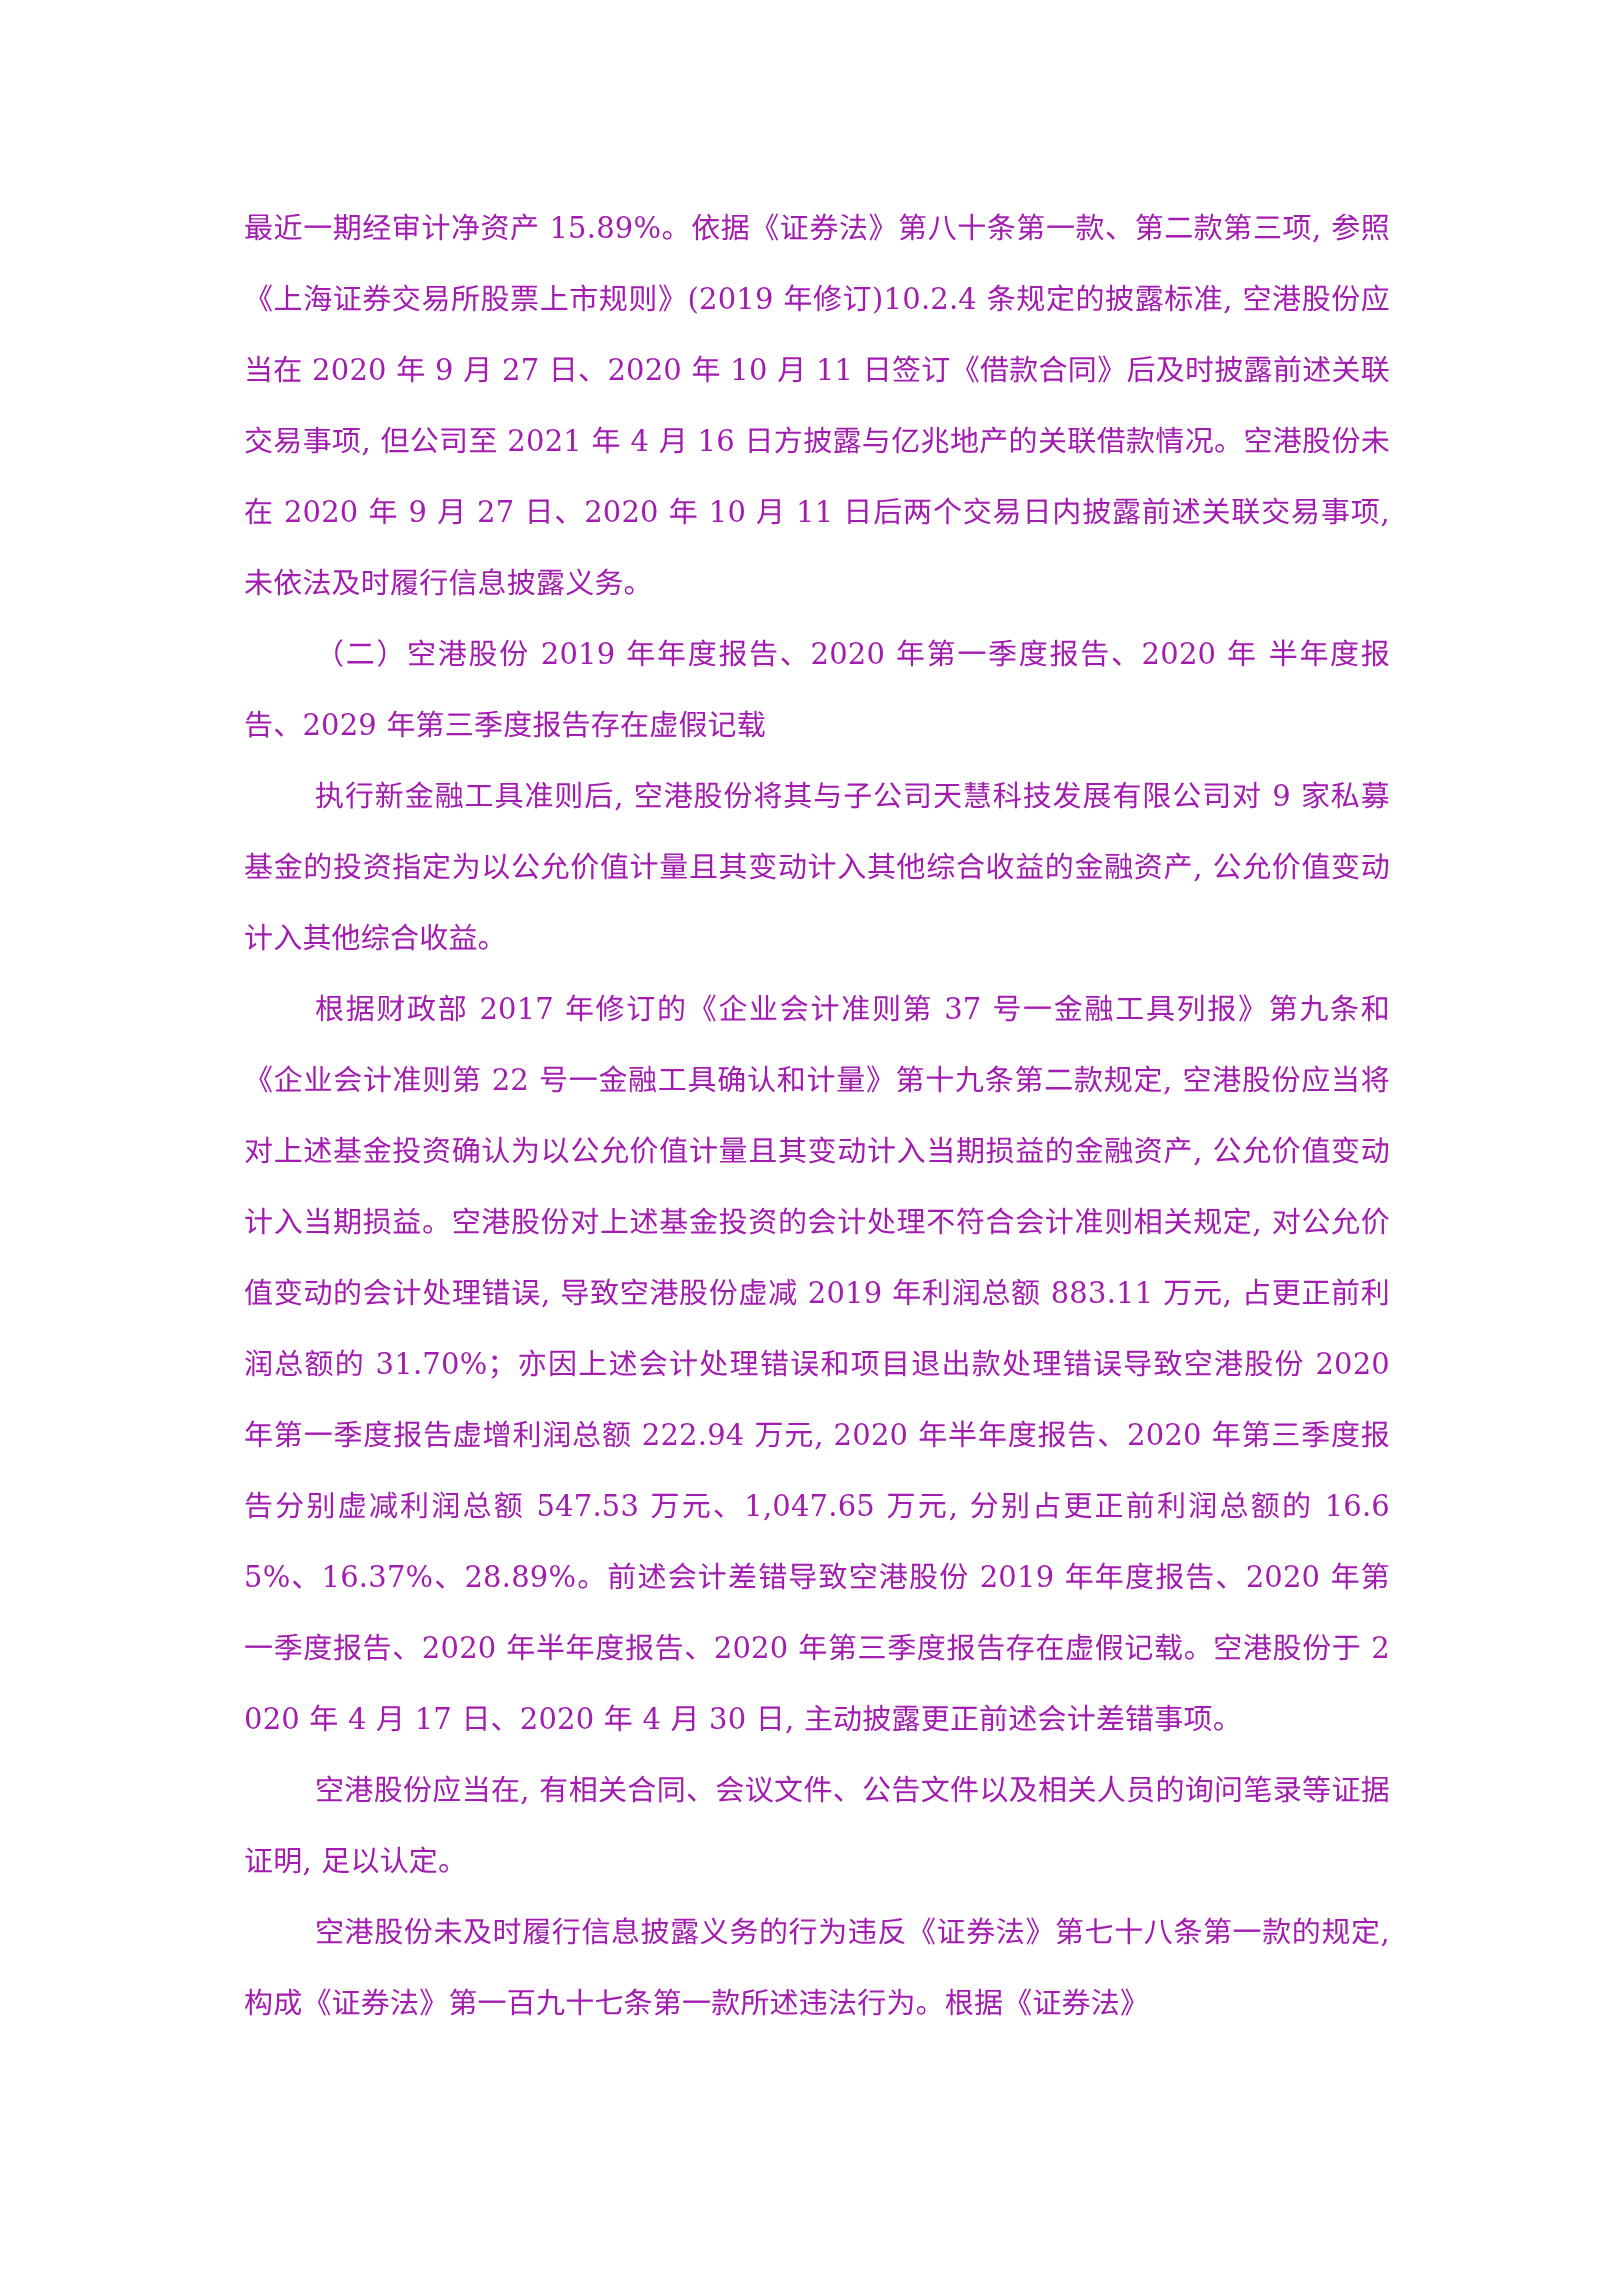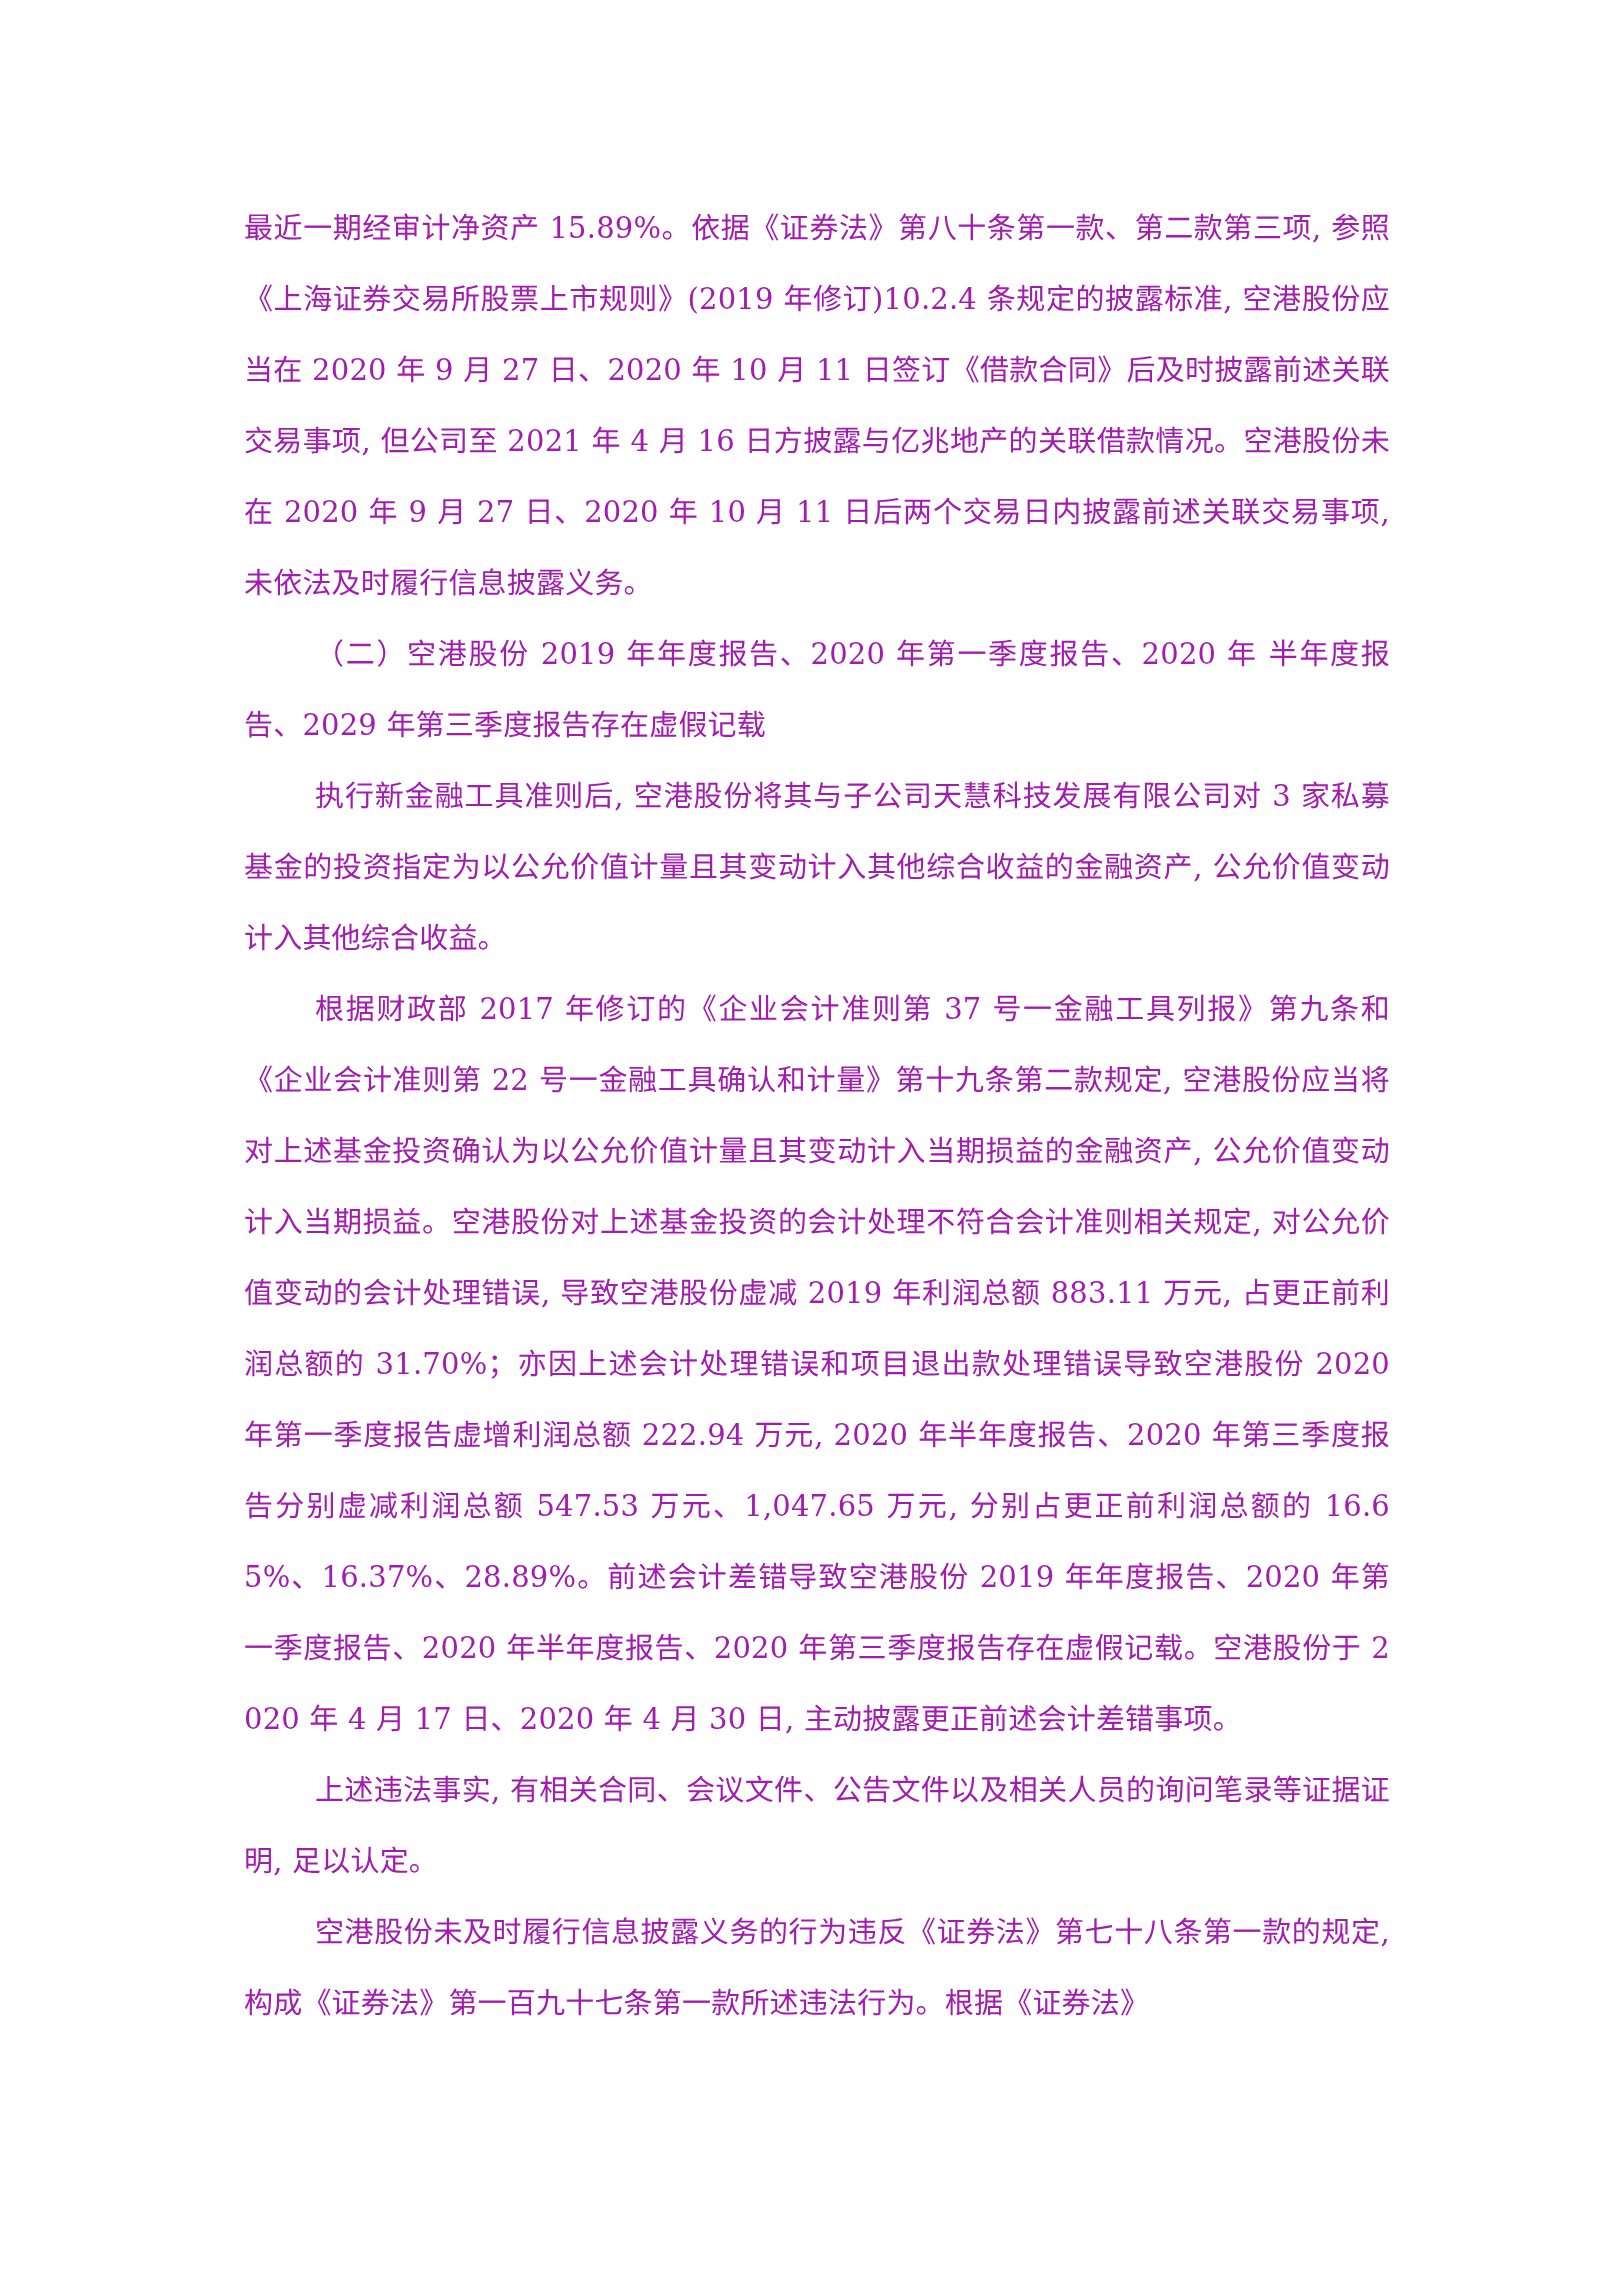--- a/index.html
+++ b/index.html
@@ -53,23 +53,23 @@
 </head>
 <body>
 
 <div class="page">
   <div class="text-column">
 
     <p class="para">最近一期经审计净资产 15.89%。依据《证券法》第八十条第一款、第二款第三项, 参照《上海证券交易所股票上市规则》(2019 年修订)10.2.4 条规定的披露标准, 空港股份应当在 2020 年 9 月 27 日、2020 年 10 月 11 日签订《借款合同》后及时披露前述关联交易事项, 但公司至 2021 年 4 月 16 日方披露与亿兆地产的关联借款情况。空港股份未在 2020 年 9 月 27 日、2020 年 10 月 11 日后两个交易日内披露前述关联交易事项, 未依法及时履行信息披露义务。</p>
 
     <p class="para indent">（二）空港股份 2019 年年度报告、2020 年第一季度报告、2020 年 半年度报告、2029 年第三季度报告存在虚假记载</p>
 
-    <p class="para indent">执行新金融工具准则后, 空港股份将其与子公司天慧科技发展有限公司对 3 家私募基金的投资指定为以公允价值计量且其变动计入其他综合收益的金融资产, 公允价值变动计入其他综合收益。</p>
+    <p class="para indent">执行新金融工具准则后, 空港股份将其与子公司天慧科技发展有限公司对 9 家私募基金的投资指定为以公允价值计量且其变动计入其他综合收益的金融资产, 公允价值变动计入其他综合收益。</p>
 
     <p class="para indent">根据财政部 2017 年修订的《企业会计准则第 37 号一金融工具列报》第九条和《企业会计准则第 22 号一金融工具确认和计量》第十九条第二款规定, 空港股份应当将对上述基金投资确认为以公允价值计量且其变动计入当期损益的金融资产, 公允价值变动计入当期损益。空港股份对上述基金投资的会计处理不符合会计准则相关规定, 对公允价值变动的会计处理错误, 导致空港股份虚减 2019 年利润总额 883.11 万元, 占更正前利润总额的 31.70%；亦因上述会计处理错误和项目退出款处理错误导致空港股份 2020 年第一季度报告虚增利润总额 222.94 万元, 2020 年半年度报告、2020 年第三季度报告分别虚减利润总额 547.53 万元、1,047.65 万元, 分别占更正前利润总额的 16.65%、16.37%、28.89%。前述会计差错导致空港股份 2019 年年度报告、2020 年第一季度报告、2020 年半年度报告、2020 年第三季度报告存在虚假记载。空港股份于 2020 年 4 月 17 日、2020 年 4 月 30 日, 主动披露更正前述会计差错事项。</p>
 
-    <p class="para indent">上述违法事实, 有相关合同、会议文件、公告文件以及相关人员的询问笔录等证据证明, 足以认定。</p>
+    <p class="para indent">空港股份应当在, 有相关合同、会议文件、公告文件以及相关人员的询问笔录等证据证明, 足以认定。</p>
 
     <p class="para indent">空港股份未及时履行信息披露义务的行为违反《证券法》第七十八条第一款的规定, 构成《证券法》第一百九十七条第一款所述违法行为。根据《证券法》</p>
 
   </div>
 </div>
 
 
 </body></html>

